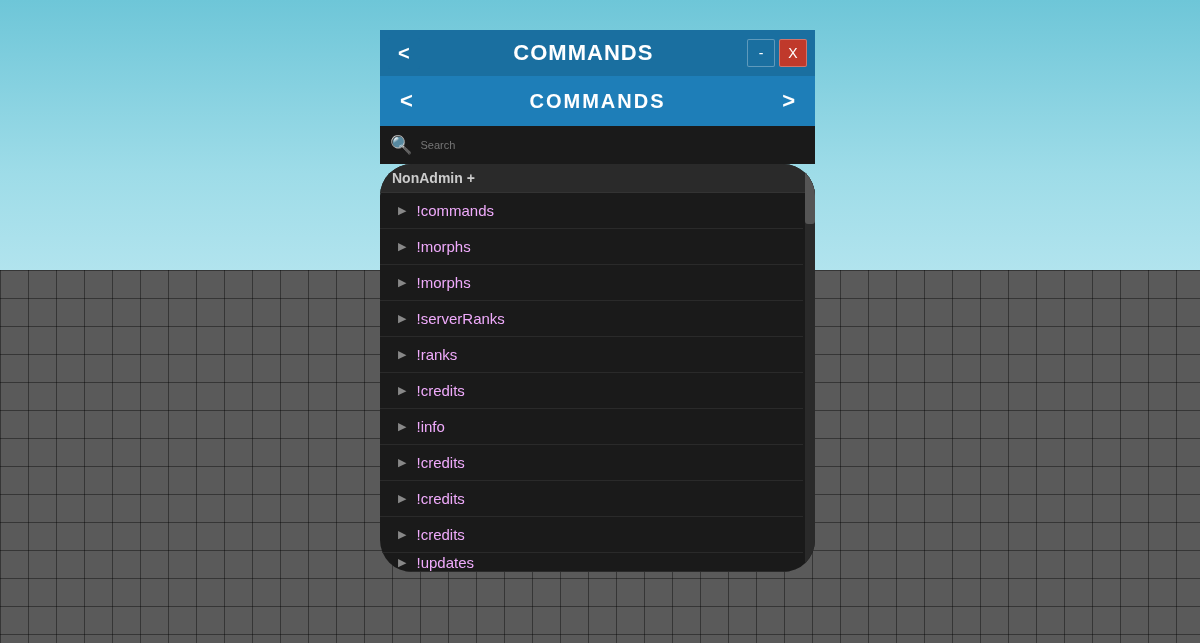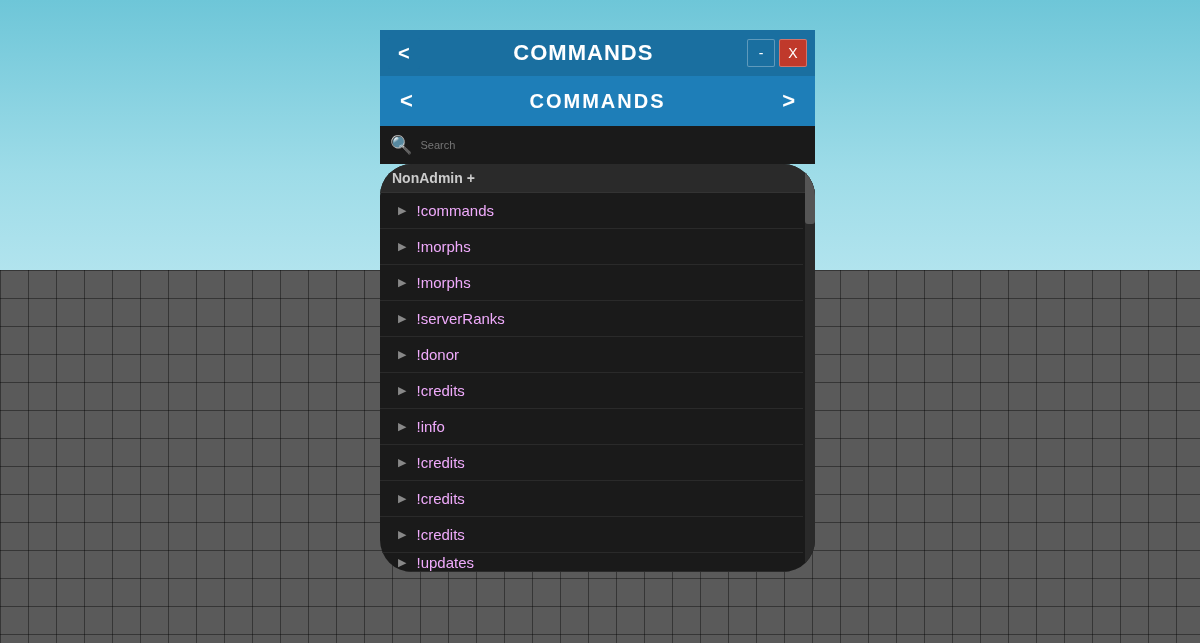--- a/index.html
+++ b/index.html
@@ -267,21 +267,21 @@
         <li class="command-item">
           <span class="command-arrow">▶</span>
           <span class="command-name">!morphs</span>
         </li>
         <li class="command-item">
           <span class="command-arrow">▶</span>
           <span class="command-name">!serverRanks</span>
         </li>
         <li class="command-item">
           <span class="command-arrow">▶</span>
-          <span class="command-name">!donor</span>
+          <span class="command-name">!ranks</span>
         </li>
         <li class="command-item">
           <span class="command-arrow">▶</span>
           <span class="command-name">!credits</span>
         </li>
         <li class="command-item">
           <span class="command-arrow">▶</span>
           <span class="command-name">!info</span>
         </li>
         <li class="command-item">

